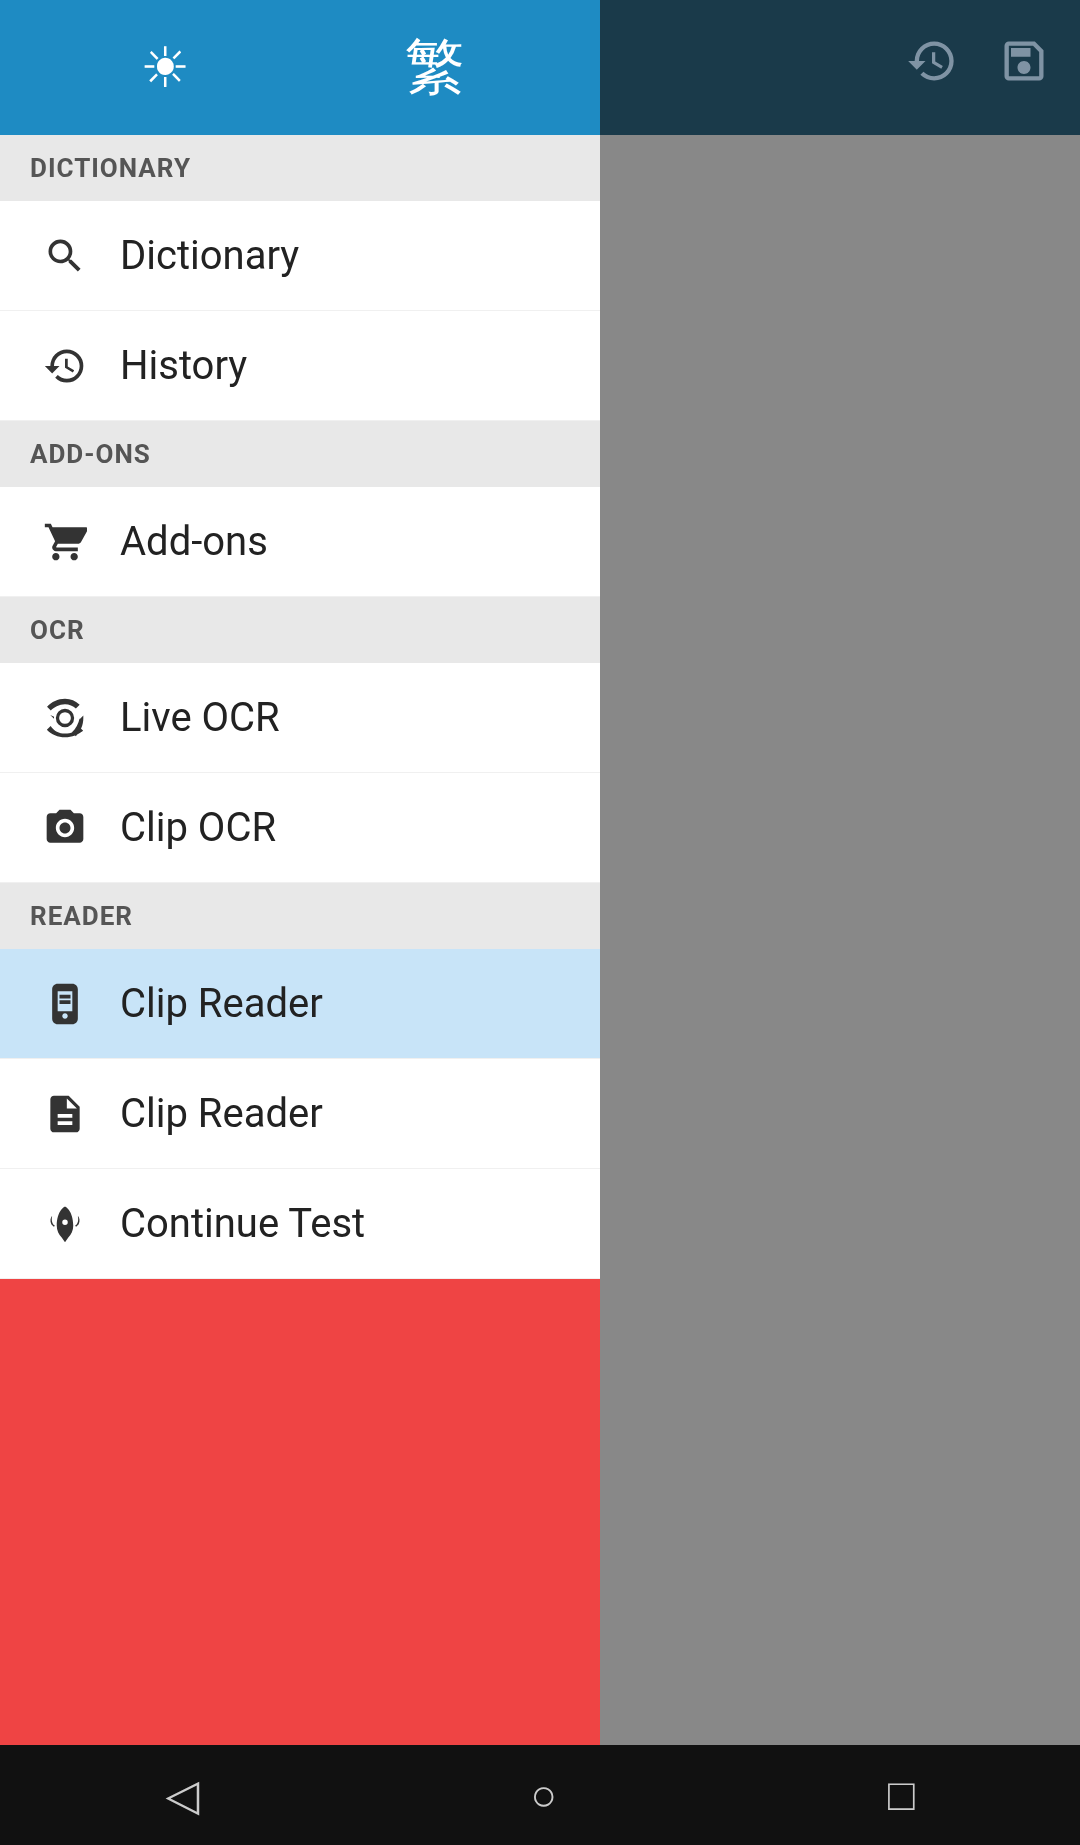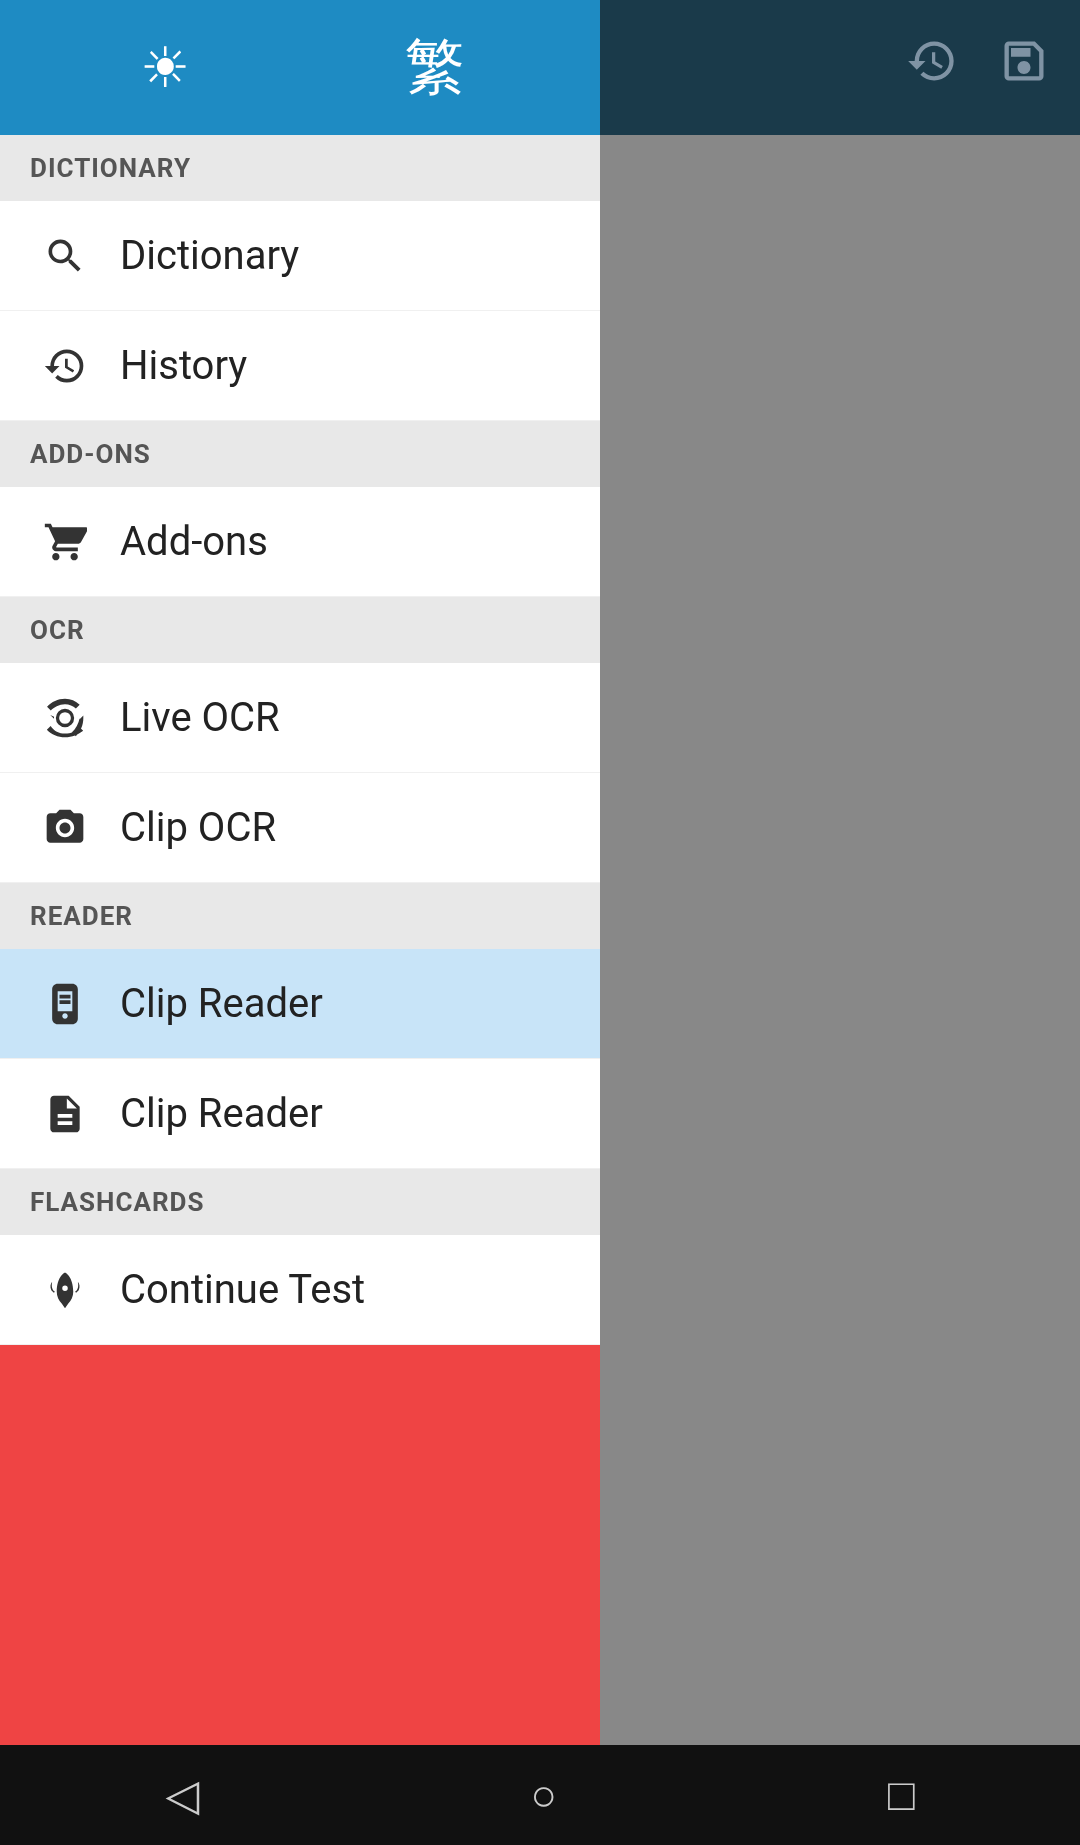--- a/index.html
+++ b/index.html
@@ -276,21 +276,20 @@
 
     <div class="menu-item">
       <span class="menu-icon">
         <svg class="icon-svg" viewBox="0 0 24 24">
           <path d="M14 2H6c-1.1 0-1.99.9-1.99 2L4 20c0 1.1.89 2 1.99 2H18c1.1 0 2-.9 2-2V8l-6-6zm2 16H8v-2h8v2zm0-4H8v-2h8v2zm-3-5V3.5L18.5 9H13z"></path>
         </svg>
       </span>
       <span class="menu-label">Clip Reader</span>
     </div>
 
-    <div class="section-header">FLASHCARDS</div>
 
     <div class="menu-item">
       <span class="menu-icon">
         <svg class="icon-svg" viewBox="0 0 24 24">
           <path d="M12 2.5s4.5 2.04 4.5 10.5c0 2.49-1.04 4.71-2.7 6.3L12 22l-1.8-2.7C8.54 17.71 7.5 15.49 7.5 13 7.5 4.54 12 2.5 12 2.5zm0 7a1.5 1.5 0 0 0-1.5 1.5A1.5 1.5 0 0 0 12 12.5a1.5 1.5 0 0 0 1.5-1.5A1.5 1.5 0 0 0 12 9.5zM5.93 13.5C5.35 13.04 4.74 12.45 4.5 12c-.74-1.46-.5-3.5.5-4.5-.74 3.5.65 4.95 1.5 5.5l-.57.5zm12.14 0l-.57-.5c.85-.55 2.24-2 1.5-5.5 1 1 1.24 3.04.5 4.5-.24.45-.85 1.04-1.43 1.5z"></path>
         </svg>
       </span>
       <span class="menu-label">Continue Test</span>
     </div>
 

